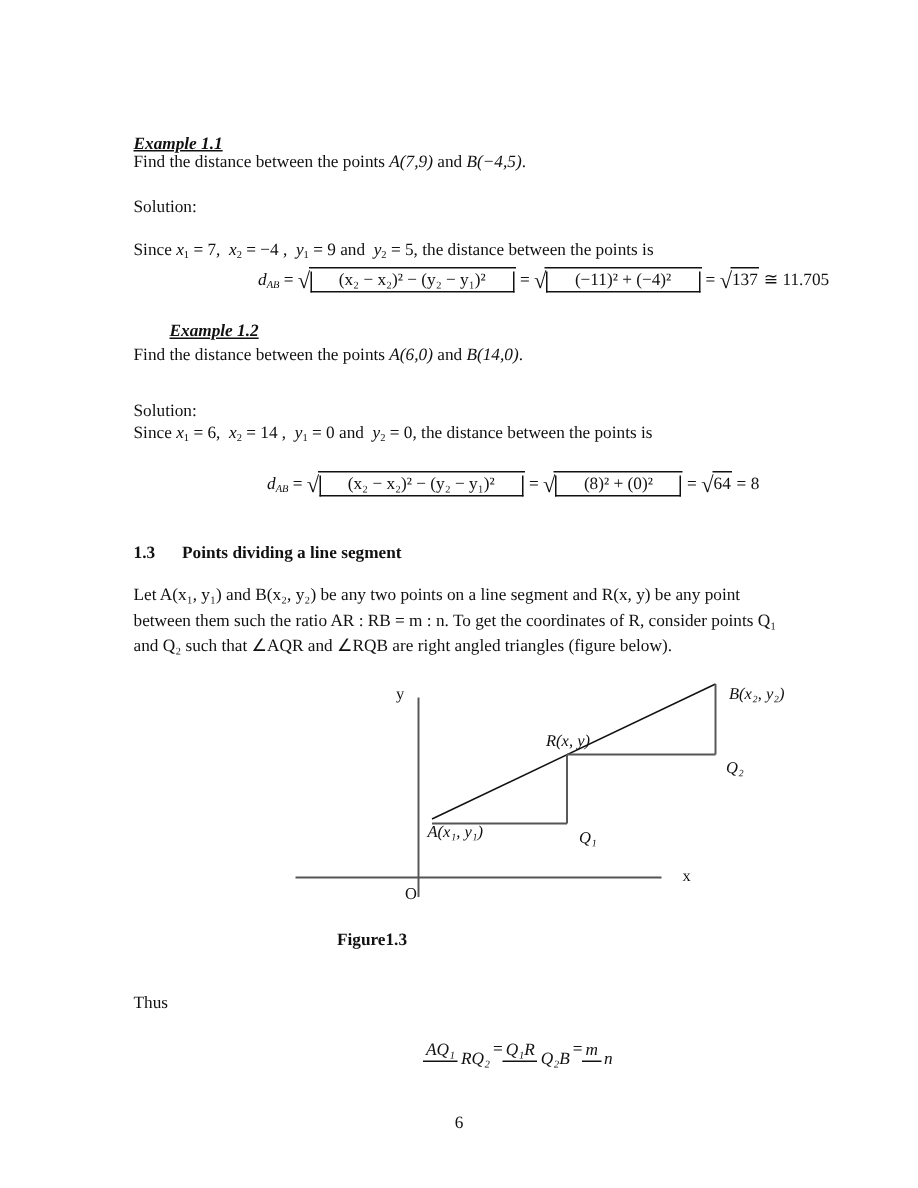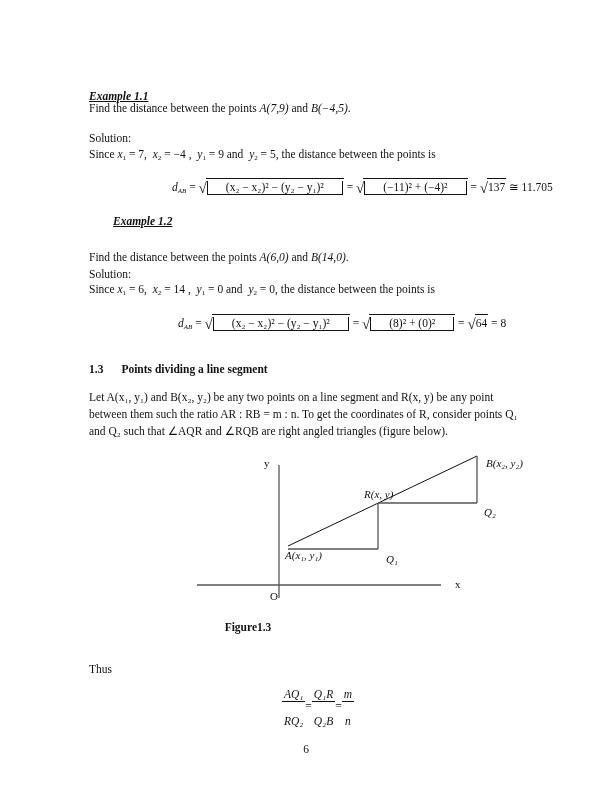--- a/index.html
+++ b/index.html
@@ -10,46 +10,46 @@
   .sec { font-weight: bold; }
   i { font-style: italic; }
   sub { font-size: 7px; vertical-align: -2px; line-height: 0; }
   .formula { position: absolute; white-space: nowrap; line-height: 16px; font-size: 11.5px; }
   .rad { display: inline-block; border-top: 1px solid #111; padding: 0 1px; margin-left: 0; }
   .sq { font-size: 15px; vertical-align: -2px; margin-right: -1px; }
   .brk { border-left: 1px solid #111; border-right: 1px solid #111; border-bottom: 1px solid #111; padding: 0 18px; display: inline-block; line-height: 13px;}
   .figure-svg { position: absolute; left: 0; top: 0; }
   .fig-label { position: absolute; white-space: nowrap; font-size: 11px; }
   .caption { position: absolute; left: 0; width: 496px; text-align: center; font-weight: bold; font-size: 11.5px; }
-  .frac { display: inline-flex; flex-direction: column; align-items: center; vertical-align: middle; }
+  .frac { display: inline-flex; flex-direction: row; align-items: center; vertical-align: middle; }
   .frac .num { border-bottom: 1px solid #111; padding: 0 2px; line-height: 14px; }
   .frac .den { padding: 0 2px; line-height: 14px; margin-top: 12px; }
   .page-num { position: absolute; left: 0; width: 612px; text-align: center; font-size: 11.5px; }
 </style>
 </head>
 <body>
 
 <div class="line ex-title" style="top:89px;">Example 1.1</div>
 <div class="line" style="top:101px;">
   <span>Find the distance between the points </span><i>A(7,9)</i><span> and </span><i>B(−4,5)</i><span>.</span>
 </div>
 <div class="line" style="top:131px;">Solution:</div>
-<div class="line" style="top:147px;">
+<div class="line" style="top:160px;">
   <span>Since </span><i>x</i><sub>1</sub> = <span>7</span>,&nbsp; <i>x</i><sub>2</sub> = <span>−4</span> ,&nbsp; <i>y</i><sub>1</sub> = <span>9</span> and&nbsp; <i>y</i><sub>2</sub> = <span>5</span><span>, the distance between the points is</span>
 </div>
 <div class="formula" style="left:172px; top:178px;">
   <i>d</i><sub><i>AB</i></sub> =
   <span class="sq">√</span><span class="rad"><span class="brk">(x₂ − x₂)² − (y₂ − y₁)²</span></span> =
   <span class="sq">√</span><span class="rad"><span class="brk">(−11)² + (−4)²</span></span> =
   <span class="sq">√</span><span class="rad">137</span>
   <span>≅ 11.705</span>
 </div>
 
 <div class="line ex-title" style="top:214px;margin-left:24px;">Example 1.2</div>
-<div class="line" style="top:250px;">
+<div class="line" style="top:230px;">
   <span>Find the distance between the points </span><i>A(6,0)</i><span> and </span><i>B(14,0)</i><span>.</span>
 </div>
 <div class="line" style="top:267px;">Solution:</div>
 <div class="line" style="top:282px;">
   <span>Since </span><i>x</i><sub>1</sub> = <span>6</span>,&nbsp; <i>x</i><sub>2</sub> = <span>14</span> ,&nbsp; <i>y</i><sub>1</sub> = <span>0</span> and&nbsp; <i>y</i><sub>2</sub> = <span>0</span><span>, the distance between the points is</span>
 </div>
 <div class="formula" style="left:178px; top:314px;">
   <i>d</i><sub><i>AB</i></sub> =
   <span class="sq">√</span><span class="rad"><span class="brk">(x₂ − x₂)² − (y₂ − y₁)²</span></span> =
   <span class="sq">√</span><span class="rad"><span class="brk">(8)² + (0)²</span></span> =

